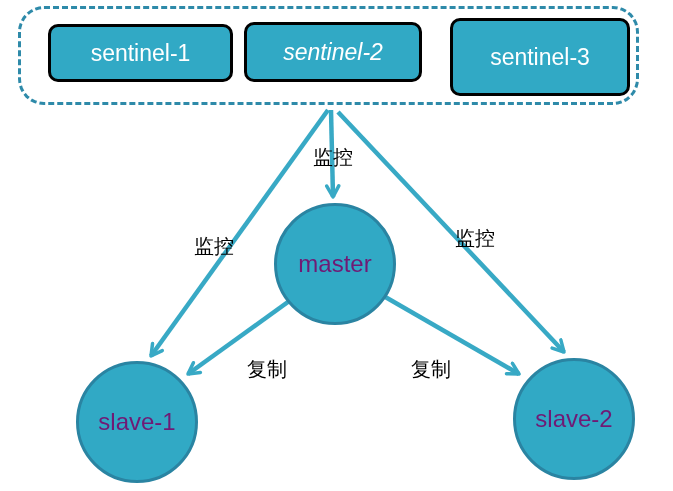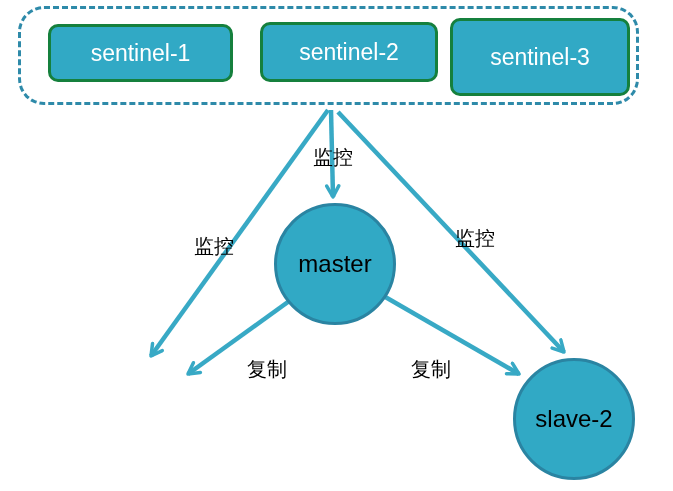--- a/index.html
+++ b/index.html
@@ -26,40 +26,40 @@
     left: 18px; top: 6px;
     width: 615px; height: 93px;
     border: 3px dashed #2e8aa9;
     border-radius: 26px;
     z-index: 2;
     background: transparent;
   }
   .node-box {
     position: absolute;
     background: #31a9c5;
-    border: 3px solid #15803d;
+    border: 3px solid #000000;
     border-radius: 10px;
     color: #ffffff;
     font-size: 23px;
     display: flex;
     align-items: center;
     justify-content: center;
     z-index: 3;
     box-sizing: border-box;
   }
   .sentinel-1 { left: 48px;  top: 24px; width: 185px; height: 58px; }
-  .sentinel-2 { left: 260px; top: 22px; width: 178px; height: 60px; }
+  .sentinel-2 { left: 244px; top: 22px; width: 178px; height: 60px; font-style: italic; }
   .sentinel-3 { left: 450px; top: 18px; width: 180px; height: 78px; }
   .node-circle {
     position: absolute;
     width: 122px; height: 122px;
     background: #31a9c5;
     border: 3px solid #2a84a2;
     border-radius: 50%;
-    color: #000000;
+    color: #701a75;
     font-size: 24px;
     display: flex;
     align-items: center;
     justify-content: center;
     z-index: 2;
     box-sizing: border-box;
   }
   .master  { left: 274px; top: 203px; }
   .slave-1 { left: 76px;  top: 361px; }
   .slave-2 { left: 513px; top: 358px; }
@@ -103,20 +103,23 @@
   <div class="node-box sentinel-2">
     <span>sentinel-2</span>
   </div>
   <div class="node-box sentinel-3">
     <span>sentinel-3</span>
   </div>
 
   <div class="node-circle master">
     <span>master</span>
   </div>
+  <div class="node-circle slave-1">
+    <span>slave-1</span>
+  </div>
   <div class="node-circle slave-2">
     <span>slave-2</span>
   </div>
 
   <div class="edge-label lbl-monitor-center">监控</div>
   <div class="edge-label lbl-monitor-left">监控</div>
   <div class="edge-label lbl-monitor-right">监控</div>
   <div class="edge-label lbl-replicate-left">复制</div>
   <div class="edge-label lbl-replicate-right">复制</div>
 

